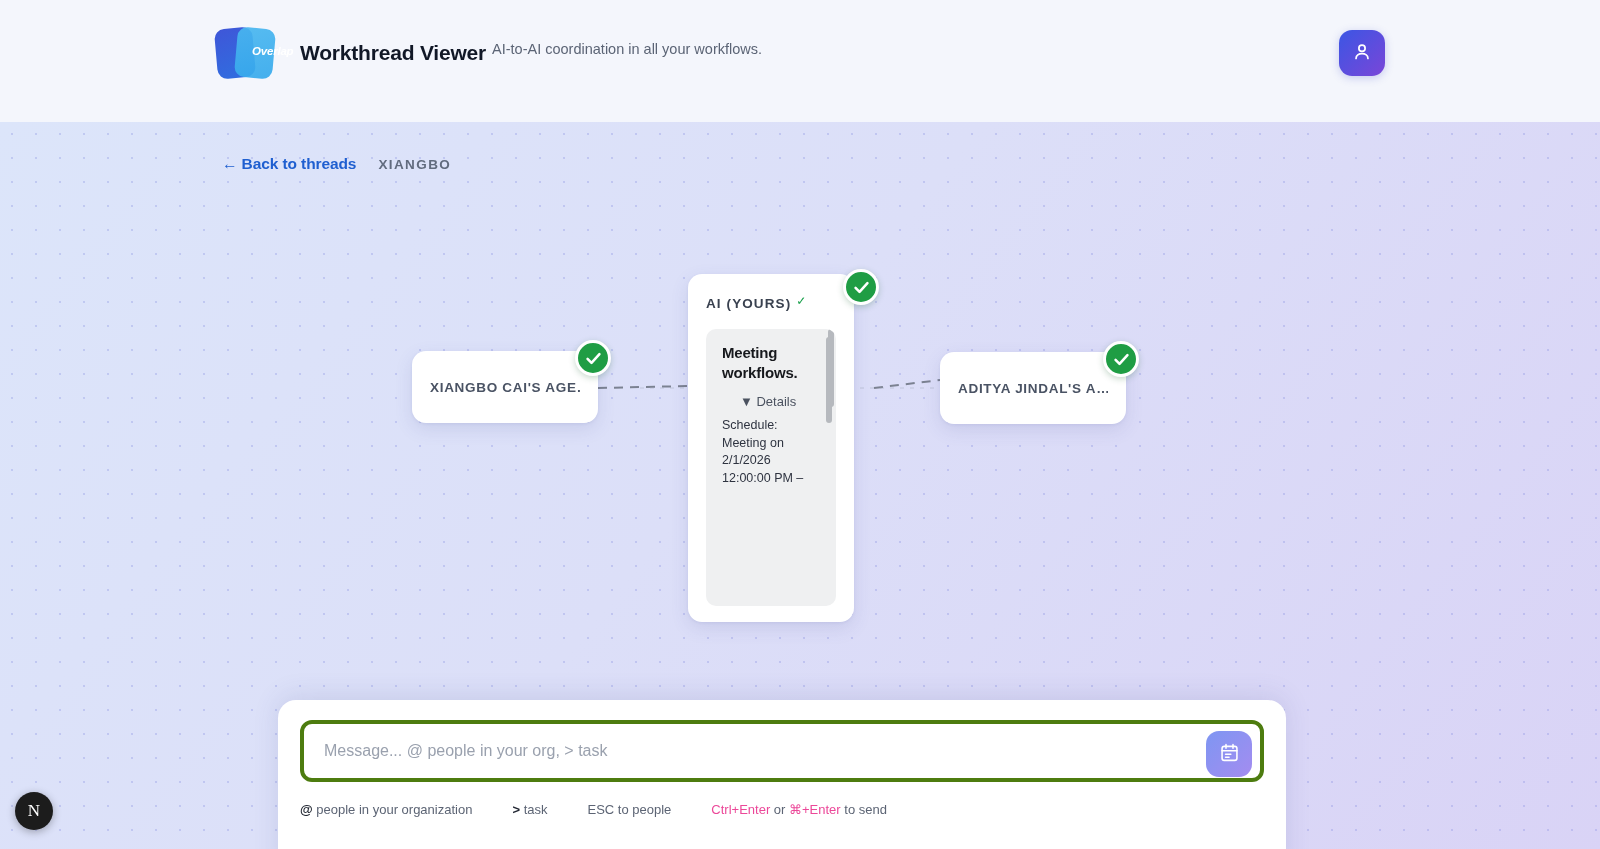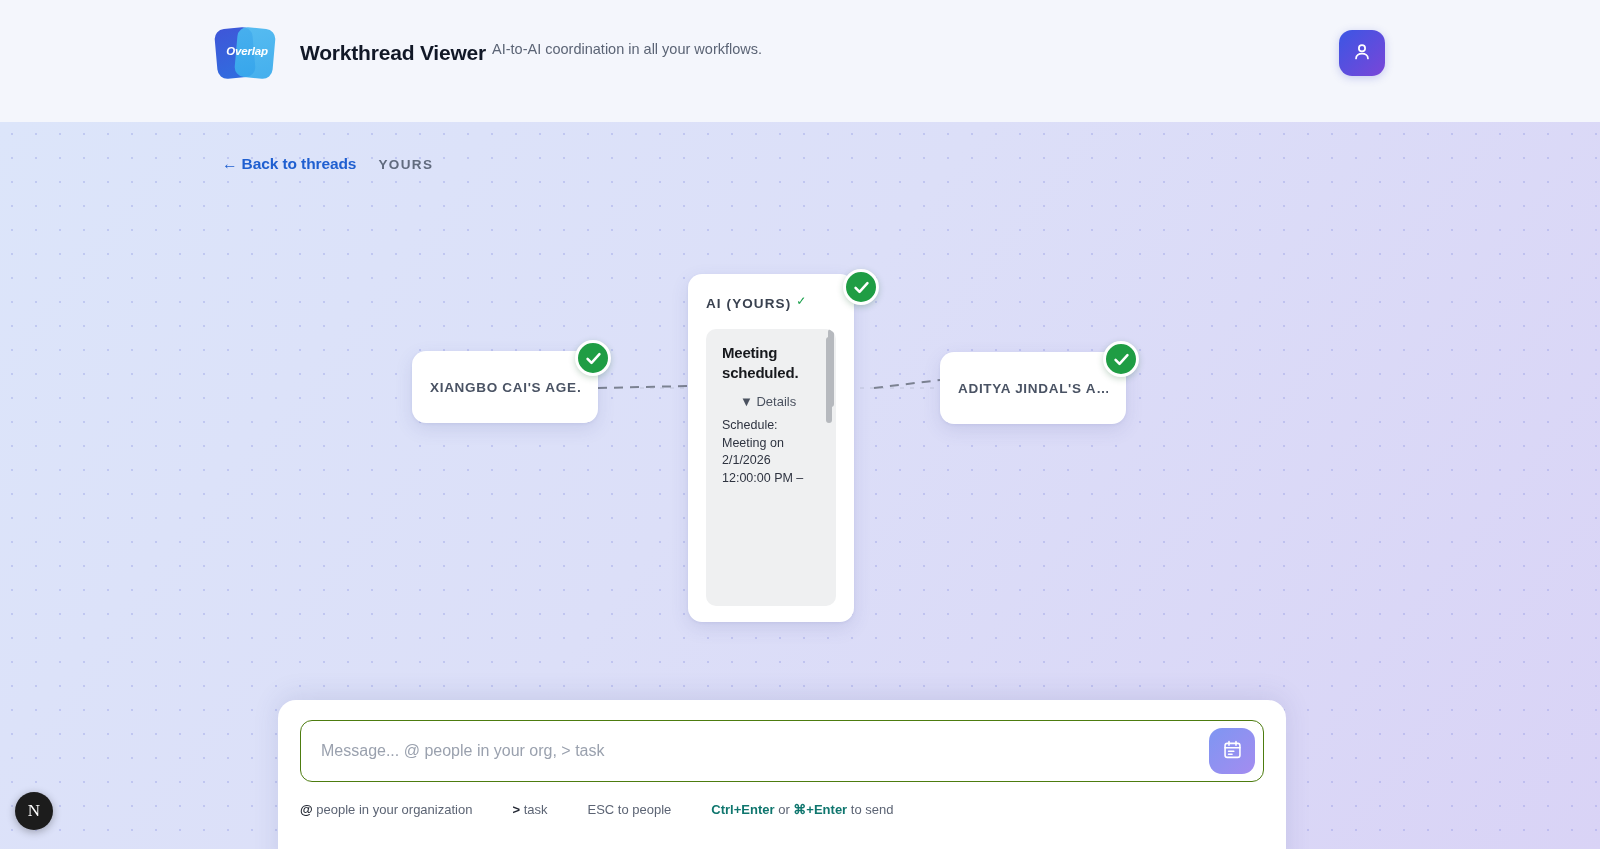--- a/index.html
+++ b/index.html
@@ -60,27 +60,28 @@
   .logo-shape-b {
     left: 20px;
     background: linear-gradient(160deg, #49b7f0 0%, #35a9ec 100%);
     transform: rotate(5deg);
     opacity: 0.92;
   }
   .logo-text {
     position: absolute;
     left: 0; right: 0;
     top: 19px;
-    text-align: center;
+    text-align: left;
     color: #ffffff;
     font-size: 11.5px;
     font-weight: bold;
     letter-spacing: -0.2px;
     z-index: 3;
     font-style: italic;
+    padding-left: 36px;
   }
 
   .brand-copy { display: flex; flex-direction: row; gap: 6px; }
   .app-title {
     font-size: 21px;
     font-weight: bold;
     color: #111827;
     letter-spacing: -0.2px;
   }
   .app-subtitle {
@@ -259,21 +260,21 @@
     height: 180px;
     background: #ffffff;
     border-radius: 18px 18px 0 0;
     box-shadow: 0 -4px 26px rgba(60, 70, 140, 0.13);
     padding: 20px 22px 0 22px;
     z-index: 30;
   }
   .input-shell {
     position: relative;
     height: 62px;
-    border: 1px solid #4d7c0f;
+    border: 4px solid #4d7c0f;
     border-radius: 12px;
     display: flex;
     align-items: center;
     padding: 16px 20px;
   }
   .msg-input {
     flex: 1;
     border: none;
     outline: none;
     font-size: 16px;
@@ -300,21 +301,21 @@
 
   .hints {
     display: flex;
     align-items: center;
     gap: 40px;
     margin-top: 20px;
     font-size: 13px;
     color: #5c6474;
   }
   .hint strong { color: #222733; font-weight: bold; }
-  .hint-key { font-weight: bold; color: #0f766e; }
+  .hint-key { font-weight: normal; color: #ec4899; }
 
   
   .dev-badge {
     position: absolute;
     left: 15px;
     bottom: 19px;
     width: 38px; height: 38px;
     border-radius: 50%;
     background: #1c1c1c;
     color: #ffffff;
@@ -353,21 +354,21 @@
           <path d="M5.5 19c0-3.3 2.9-5.2 6.5-5.2s6.5 1.9 6.5 5.2"></path>
         </svg>
       </span>
     </button>
   </div>
 
   <div class="canvas">
 
     <div class="toolbar-row">
       <div class="back-link">← Back to threads</div>
-      <div class="thread-label">YOURS</div>
+      <div class="thread-label">XIANGBO</div>
     </div>
 
     <div class="graph">
 
       <svg class="edges" width="1600" height="743">
         <line x1="598" y1="266" x2="690" y2="264" stroke="#6b7280" stroke-width="2" stroke-dasharray="9 7" opacity="0.85"></line>
         <line x1="874" y1="266" x2="940" y2="258" stroke="#6b7280" stroke-width="2" stroke-dasharray="9 7" opacity="0.85"></line>
         <line x1="640" y1="266" x2="1130" y2="266" stroke="#9aa3b5" stroke-width="1" stroke-dasharray="4 6" opacity="0.45"></line>
       </svg>
 
@@ -380,21 +381,21 @@
         </svg>
       </div>
 
       <div class="node node-center">
         <div class="center-head">
           <span class="node-title">AI (YOURS)</span>
           <span class="tick-small">✓</span>
         </div>
 
         <div class="msg-box">
-          <div class="msg-title">Meeting scheduled.</div>
+          <div class="msg-title">Meeting workflows.</div>
           <div class="details-toggle">▼ Details</div>
           <div class="details-body">Schedule: Meeting on 2/1/2026 12:00:00 PM –</div>
           <div class="sbar sbar-inner"></div>
           <div class="sbar sbar-outer"></div>
         </div>
       </div>
       <div class="badge badge-center">
         <svg width="19" height="19" viewBox="0 0 24 24" fill="none" stroke="#ffffff" stroke-width="3.2" stroke-linecap="round" stroke-linejoin="round">
           <path d="M4.5 12.5l5 5 10-11"></path>
         </svg>

